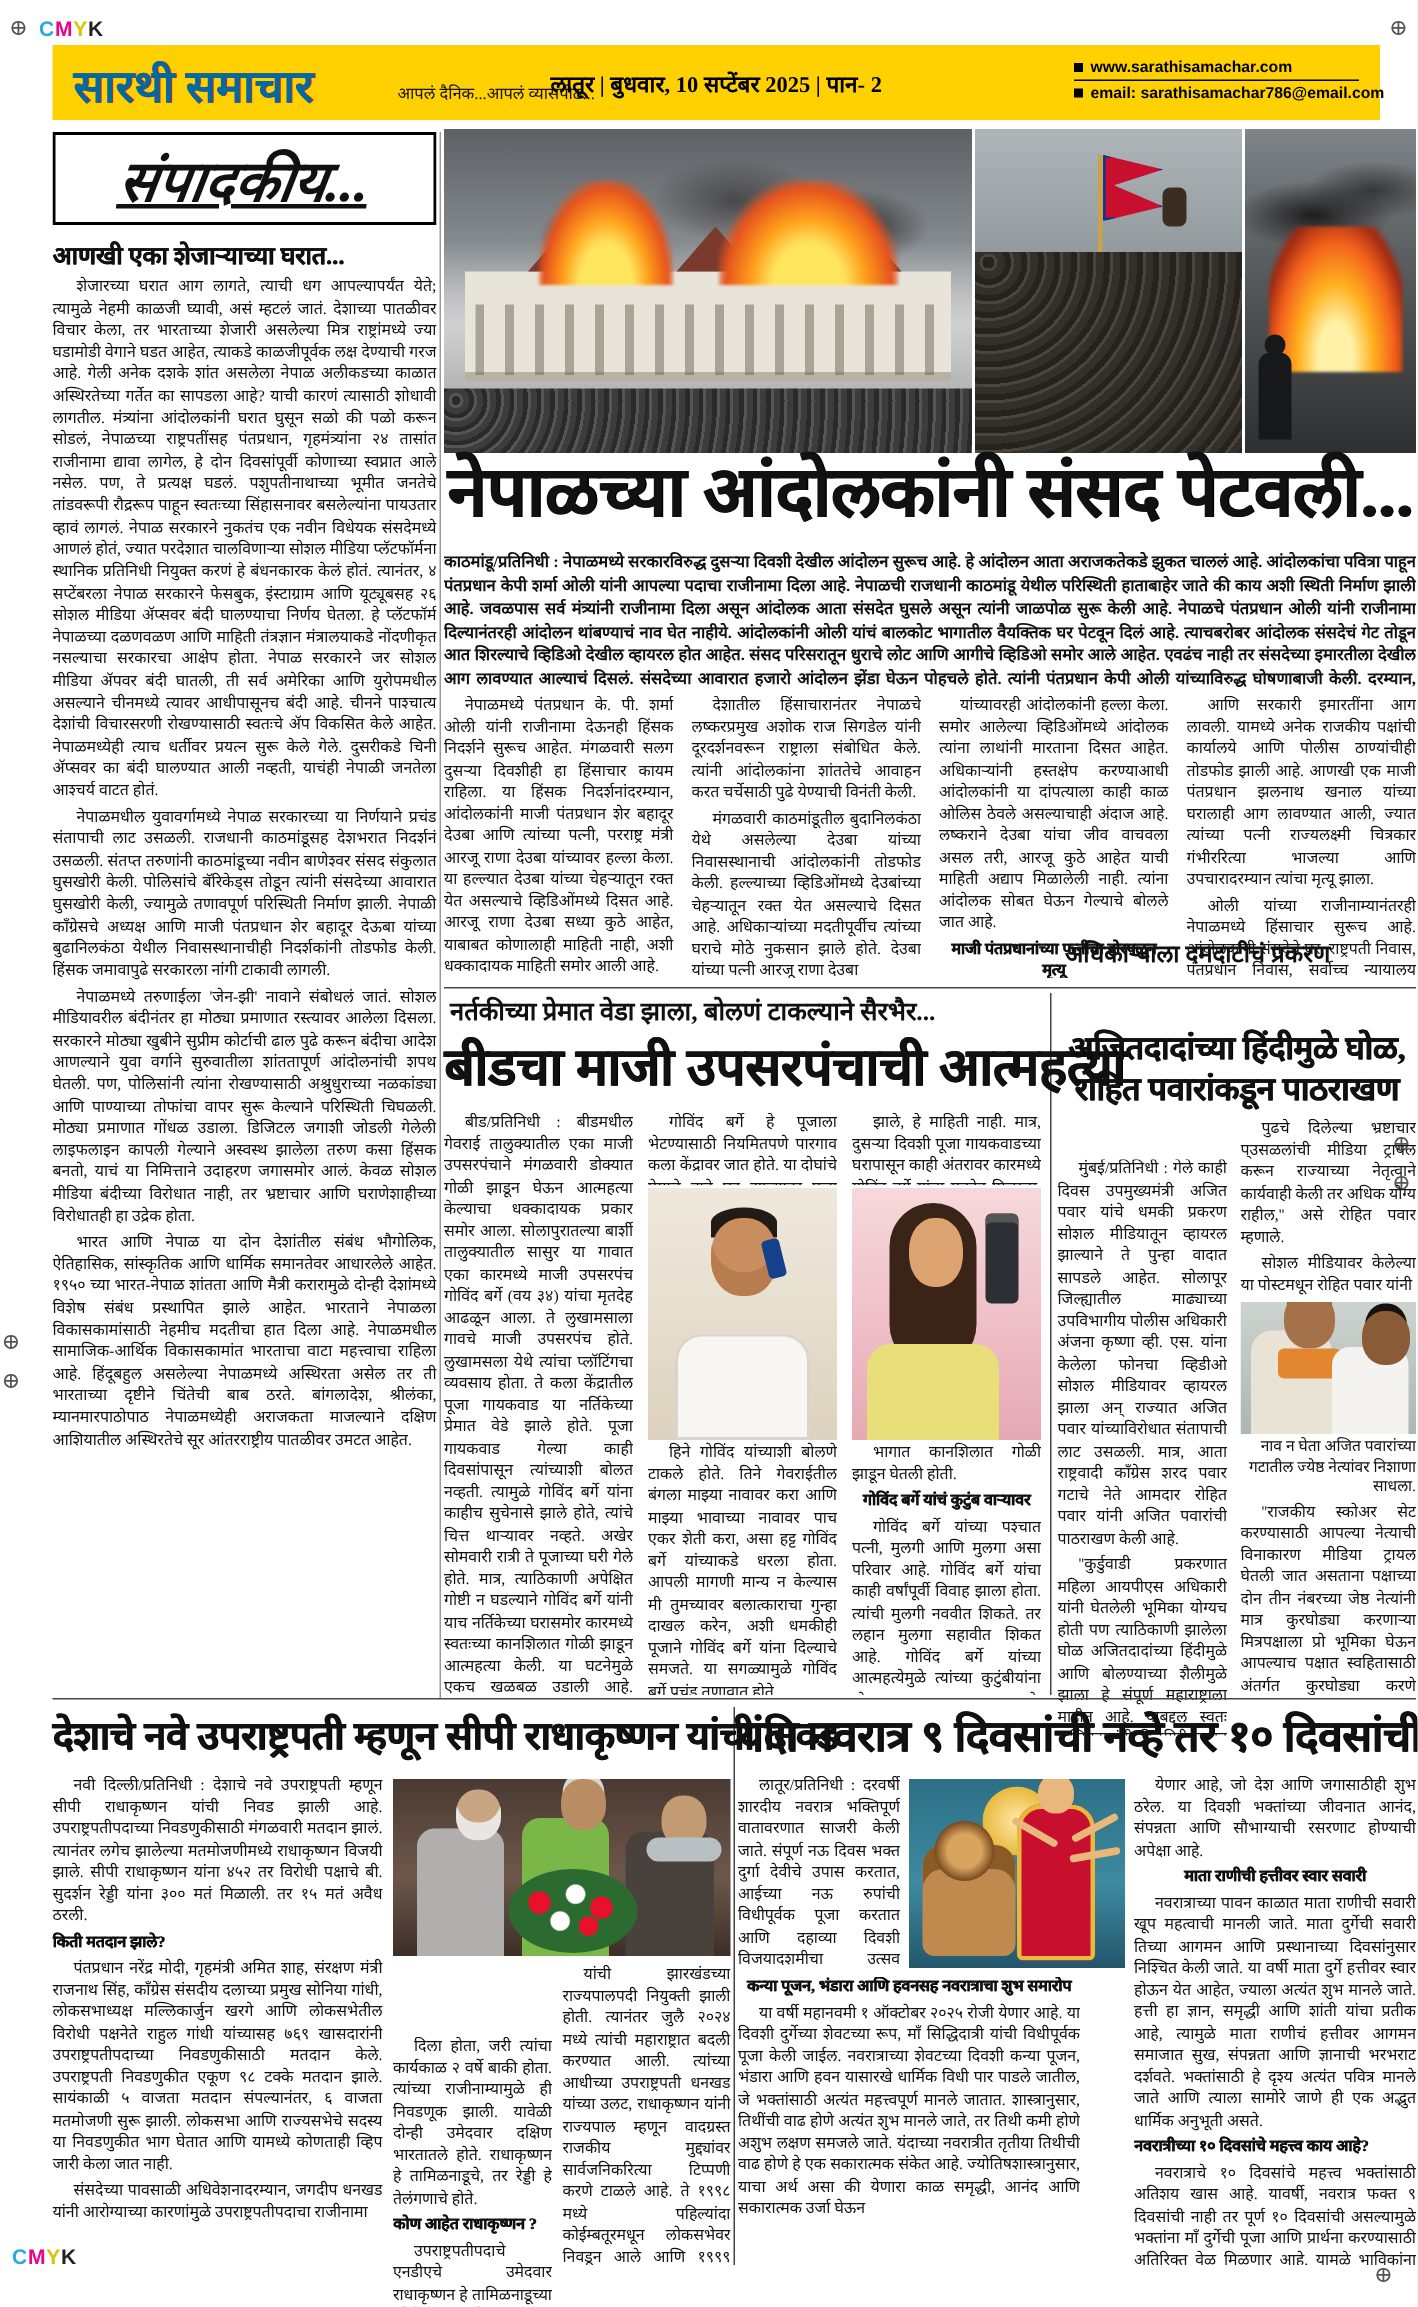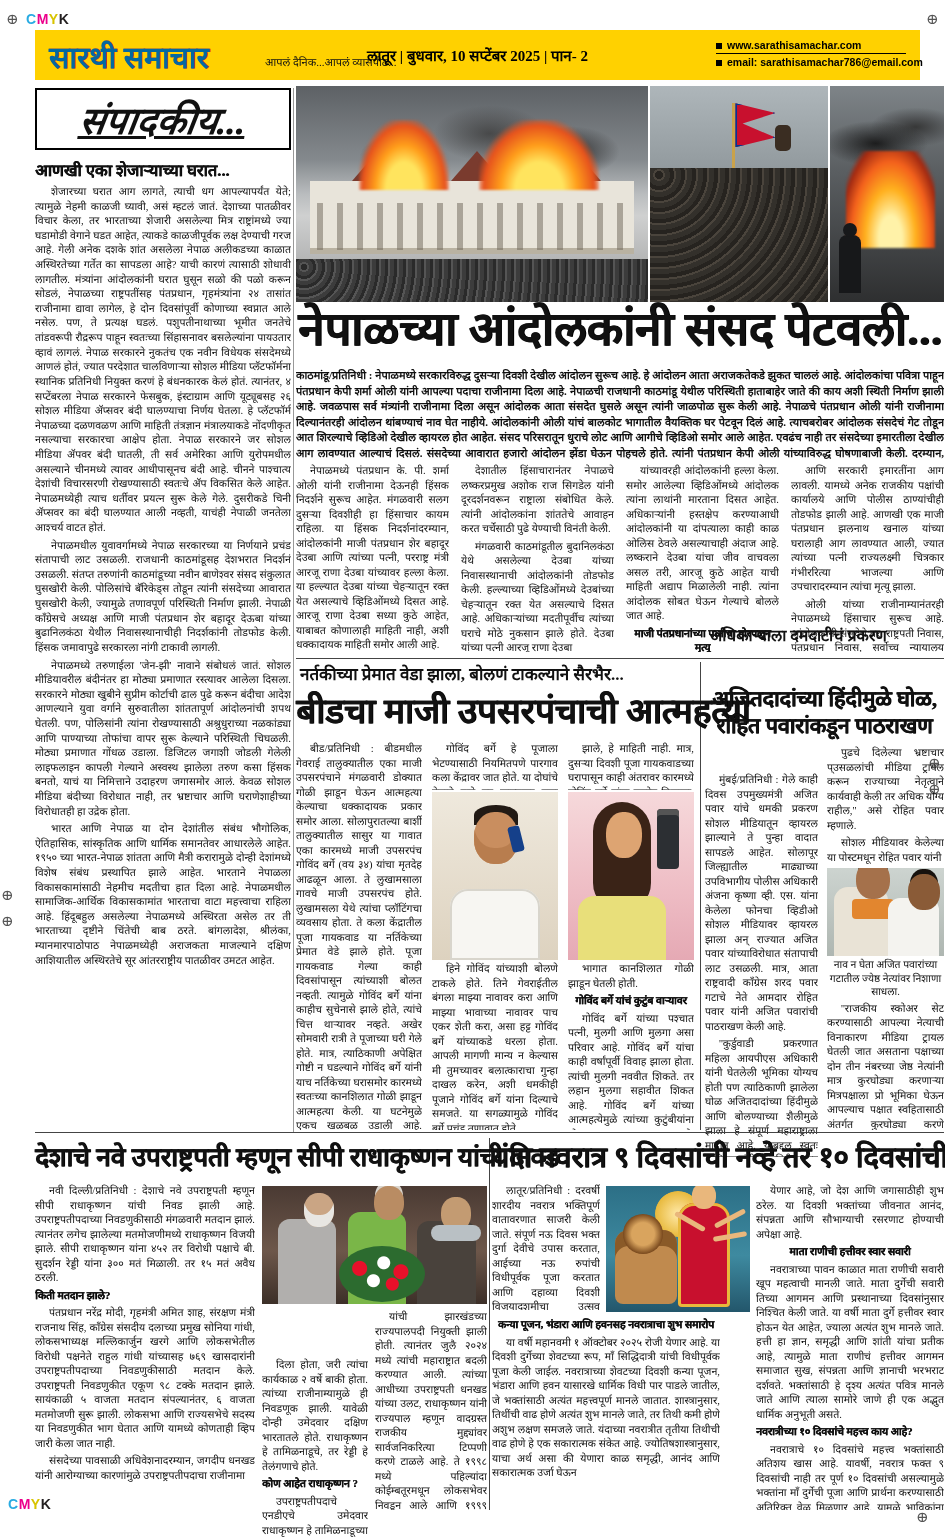--- a/index.html
+++ b/index.html
@@ -117,21 +117,21 @@
   
   .kicker{position:absolute;font-size:17px;font-weight:bold;white-space:nowrap;}
   #beed-headline{position:absolute;left:296px;top:686px;width:400px;text-align:center;font-size:35px;font-weight:bold;
      white-space:nowrap;text-shadow:.8px 0 #000;}
   #ajit-headline{position:absolute;left:705px;top:686px;width:239px;text-align:center;font-size:21.5px;font-weight:bold;
      line-height:1.25;text-shadow:.6px 0 #000;}
   #vp-headline{position:absolute;left:35px;top:1138px;width:452px;text-align:center;font-size:26px;font-weight:bold;
      white-space:nowrap;text-shadow:.7px 0 #000;}
   #nav-headline{position:absolute;left:492px;top:1136px;width:452px;text-align:center;font-size:29px;font-weight:bold;
      white-space:nowrap;text-shadow:.7px 0 #000;}
-  .caption{font-size:10.4px;line-height:1.3;text-align:center;margin-top:2px;}
+  .caption{font-size:10.4px;line-height:1.3;text-align:right;margin-top:2px;}
   .inline-photo{position:relative;width:100%;margin:2px 0;}
 </style>
 </head>
 <body>
 
 <div id="page">
 
   <span class="regmark" style="left:6px;top:12px;">⊕</span>
   <span class="cmyk" style="left:26px;top:11px;"><span class="c">C</span><span class="m">M</span><span class="y">Y</span><span class="k">K</span></span>
   <span class="regmark" style="left:926px;top:12px;">⊕</span>

